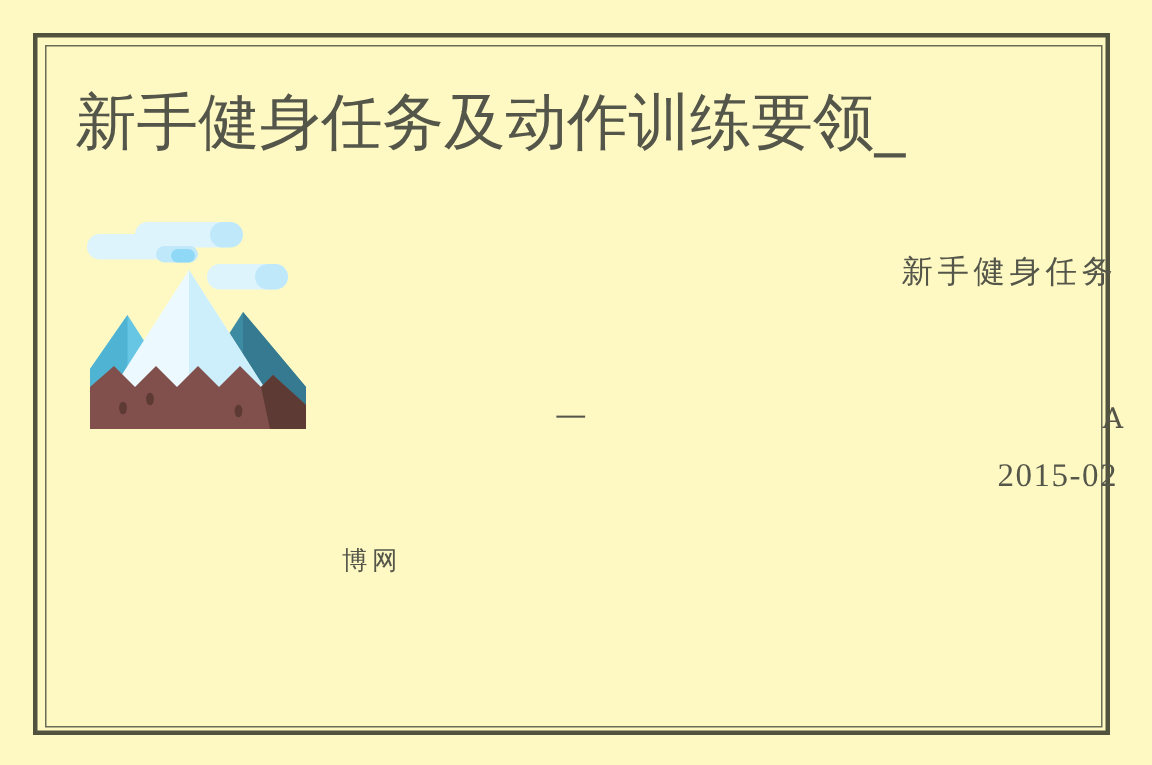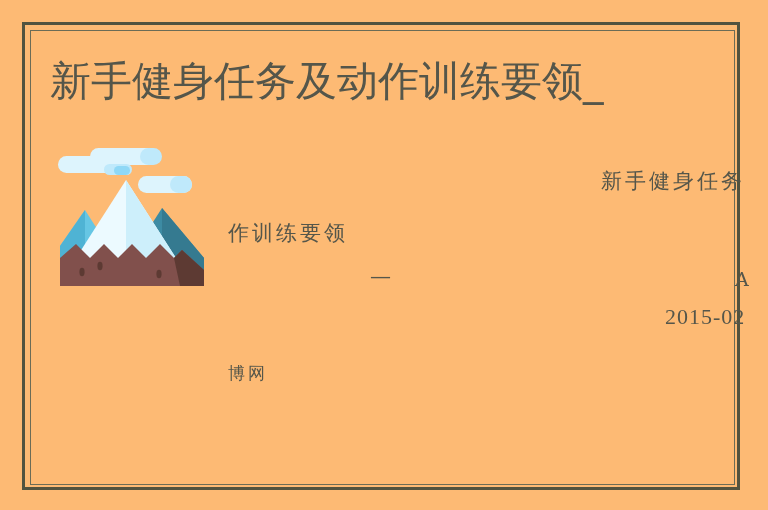--- a/index.html
+++ b/index.html
@@ -11,21 +11,21 @@
     height: 510px;
     background: #fbfaf2;
     font-family: "Liberation Sans", sans-serif;
     overflow: hidden;
   }
 
   #stage {
     position: relative;
     width: 768px;
     height: 510px;
-    background: #fdba74;
+    background: #fef9c3;
     overflow: hidden;
   }
 
   
   .frame-outer {
     position: absolute;
     left: 22px;
     top: 22px;
     width: 718px;
     height: 468px;
@@ -145,21 +145,20 @@
 
       <path d="M8,140 L8,112 L24,98 L38,112 L52,98 L66,112 L80,98 L94,112 L108,98 L122,112 L130,104 L152,124 L152,140 Z" fill="#81504c"></path>
       <path d="M122,112 L130,104 L152,124 L152,140 L128,140 Z" fill="#5d3a33"></path>
 
       <ellipse cx="30" cy="126" rx="2.6" ry="4.2" fill="#5d3a33"></ellipse>
       <ellipse cx="48" cy="120" rx="2.6" ry="4.2" fill="#5d3a33"></ellipse>
       <ellipse cx="107" cy="128" rx="2.6" ry="4.2" fill="#5d3a33"></ellipse>
     </svg>
   </div>
 
-  <div class="hand hand-left-line1">作训练要领</div>
 
   <div class="hand hand-left-dash">—</div>
 
   <div class="hand hand-left-line2">博网</div>
 
   <div class="hand hand-right-line1">新手健身任务</div>
 
   <div class="hand hand-right-letter">A</div>
 
   <div class="hand hand-date">2015-02</div>

